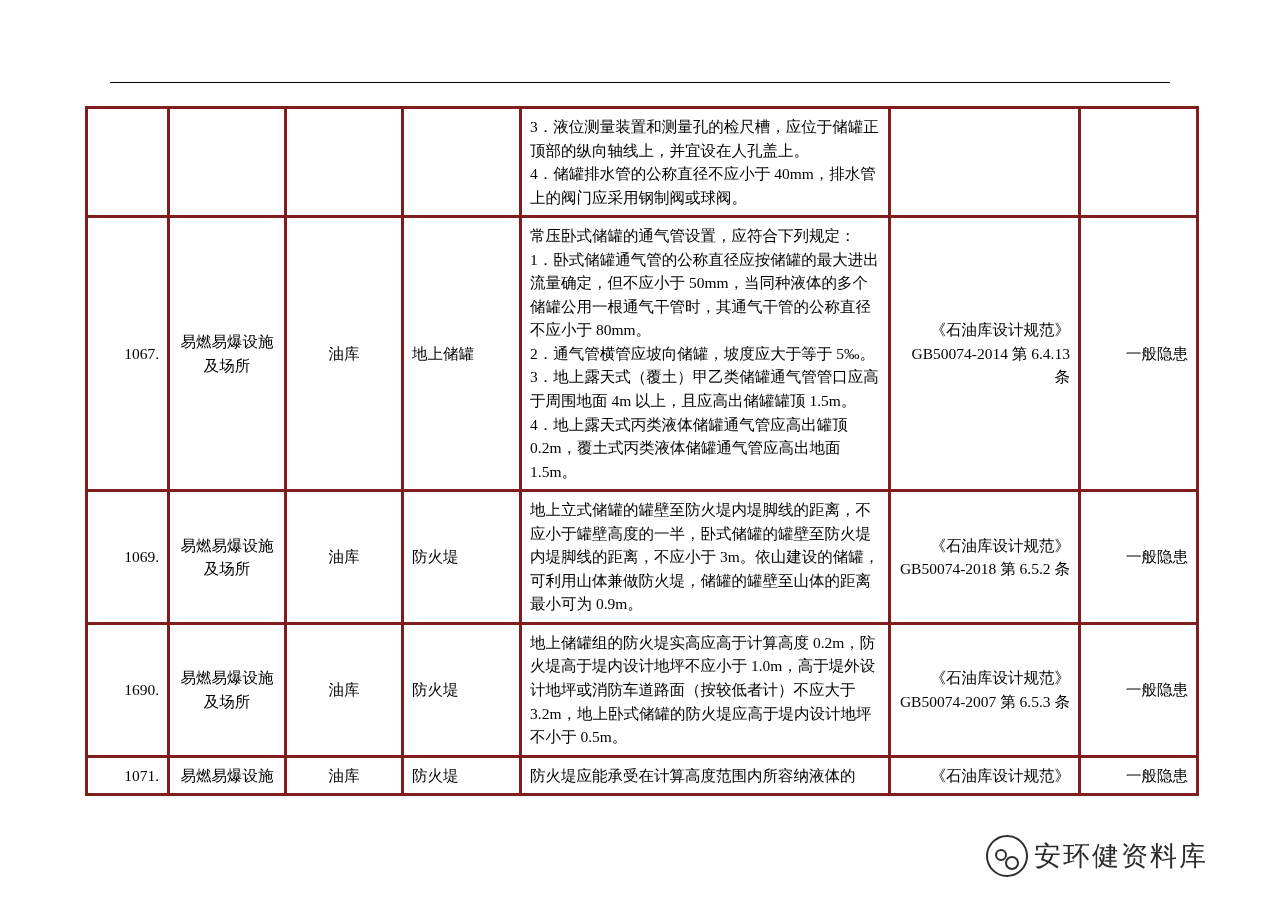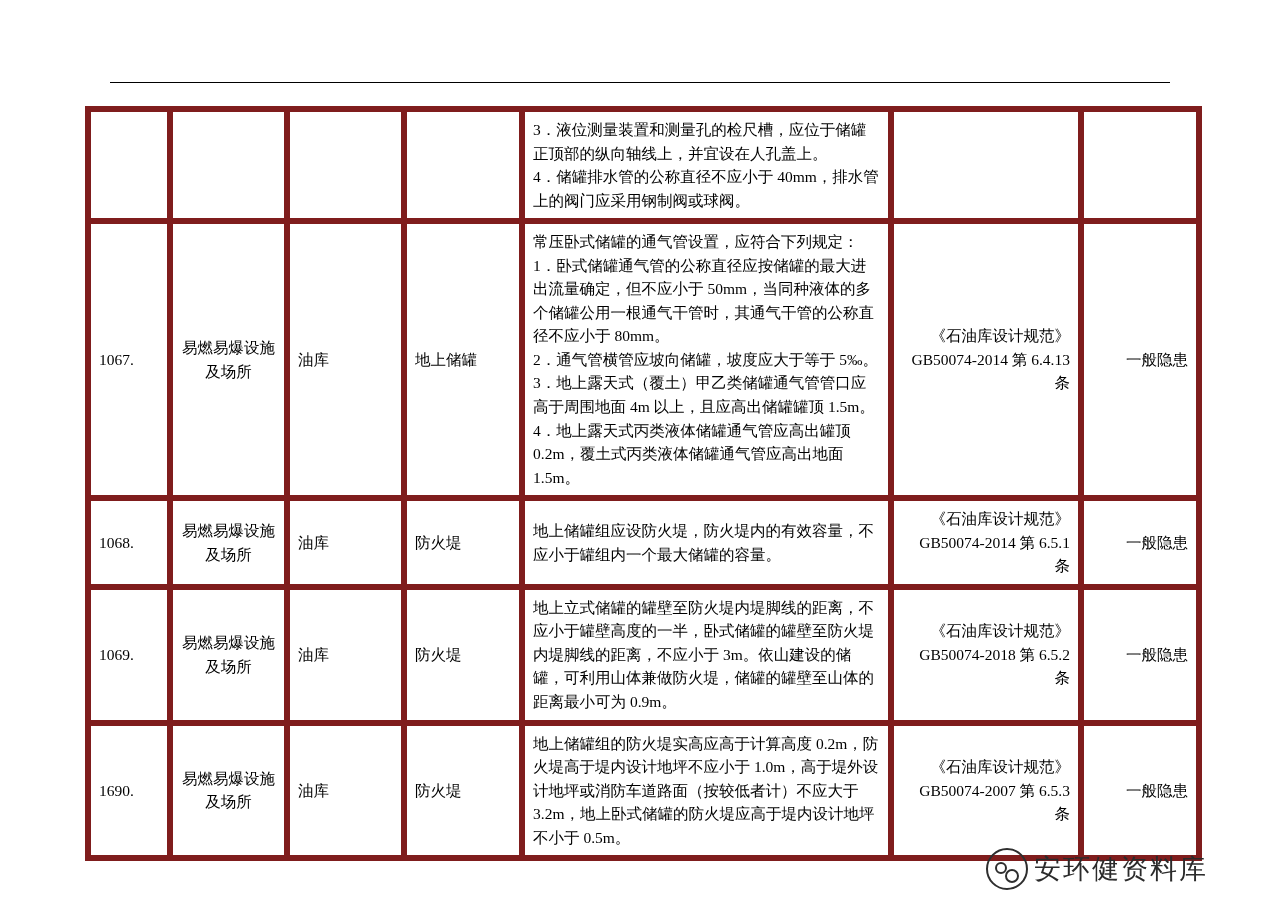--- a/index.html
+++ b/index.html
@@ -32,46 +32,46 @@
   }
   table.doc-table {
     position: absolute;
     left: 85px;
     top: 106px;
     width: 1111px;
     border-collapse: collapse;
     table-layout: fixed;
   }
   table.doc-table td {
-    border: 6px solid #7f1d1d;
+    border: 3px solid #7f1d1d;
     vertical-align: middle;
     padding: 6px 8px;
     font-size: 15.5px;
     line-height: 1.52;
     font-family: "Liberation Serif", "DejaVu Serif", serif;
   }
   col.c-no    { width: 82px; }
   col.c-cat   { width: 117px; }
   col.c-place { width: 117px; }
   col.c-part  { width: 118px; }
   col.c-req   { width: 369px; }
   col.c-ref   { width: 190px; }
   col.c-level { width: 118px; }
 
-  td.no    { text-align: left; vertical-align: middle; }
+  td.no    { text-align: right; vertical-align: middle; }
   td.cat   { text-align: center; vertical-align: middle; line-height: 1.6; }
-  td.place { text-align: left; vertical-align: middle; margin-left: 36px; }
+  td.place { text-align: center; vertical-align: middle; margin-left: 36px; }
   td.part  { text-align: left; vertical-align: middle; }
   td.req   { text-align: left; vertical-align: middle; }
   td.ref   { text-align: right; vertical-align: middle; font-size: 14.5px; line-height: 1.5;}
   td.level { text-align: right; vertical-align: middle; }
   .watermark {
     position: absolute;
     right: 72px;
-    bottom: 15px;
+    bottom: 28px;
     display: flex;
     align-items: center;
     gap: 6px;
   }
   .wm-logo {
     width: 42px;
     height: 42px;
     border-radius: 50%;
     border: 2px solid #2e2e2e;
     position: relative;
@@ -142,46 +142,46 @@
         <td class="part">地上储罐</td>
         <td class="req" style="white-space:pre-line;">常压卧式储罐的通气管设置，应符合下列规定：
 1．卧式储罐通气管的公称直径应按储罐的最大进出流量确定，但不应小于 50mm，当同种液体的多个储罐公用一根通气干管时，其通气干管的公称直径不应小于 80mm。
 2．通气管横管应坡向储罐，坡度应大于等于 5‰。
 3．地上露天式（覆土）甲乙类储罐通气管管口应高于周围地面 4m 以上，且应高出储罐罐顶 1.5m。
 4．地上露天式丙类液体储罐通气管应高出罐顶 0.2m，覆土式丙类液体储罐通气管应高出地面 1.5m。</td>
         <td class="ref">《石油库设计规范》GB50074-2014 第 6.4.13 条</td>
         <td class="level">一般隐患</td>
       </tr>
       <tr>
-        <td class="no">1068.</td>
-        <td class="cat">易燃易爆设施及场所</td>
-        <td class="place">油库</td>
-        <td class="part">防火堤</td>
-        <td class="req" style="white-space:pre-line;">地上储罐组应设防火堤，防火堤内的有效容量，不应小于罐组内一个最大储罐的容量。</td>
-        <td class="ref">《石油库设计规范》GB50074-2014 第 6.5.1 条</td>
-        <td class="level">一般隐患</td>
-      </tr>
-      <tr>
         <td class="no">1069.</td>
         <td class="cat">易燃易爆设施及场所</td>
         <td class="place">油库</td>
         <td class="part">防火堤</td>
         <td class="req" style="white-space:pre-line;">地上立式储罐的罐壁至防火堤内堤脚线的距离，不应小于罐壁高度的一半，卧式储罐的罐壁至防火堤内堤脚线的距离，不应小于 3m。依山建设的储罐，可利用山体兼做防火堤，储罐的罐壁至山体的距离最小可为 0.9m。</td>
         <td class="ref">《石油库设计规范》GB50074-2018 第 6.5.2 条</td>
         <td class="level">一般隐患</td>
       </tr>
       <tr>
         <td class="no">1690.</td>
         <td class="cat">易燃易爆设施及场所</td>
         <td class="place">油库</td>
         <td class="part">防火堤</td>
         <td class="req" style="white-space:pre-line;">地上储罐组的防火堤实高应高于计算高度 0.2m，防火堤高于堤内设计地坪不应小于 1.0m，高于堤外设计地坪或消防车道路面（按较低者计）不应大于 3.2m，地上卧式储罐的防火堤应高于堤内设计地坪不小于 0.5m。</td>
         <td class="ref">《石油库设计规范》GB50074-2007 第 6.5.3 条</td>
         <td class="level">一般隐患</td>
       </tr>
+      <tr>
+        <td class="no">1071.</td>
+        <td class="cat">易燃易爆设施</td>
+        <td class="place">油库</td>
+        <td class="part">防火堤</td>
+        <td class="req" style="white-space:pre-line;">防火堤应能承受在计算高度范围内所容纳液体的</td>
+        <td class="ref">《石油库设计规范》</td>
+        <td class="level">一般隐患</td>
+      </tr>
     </tbody>
   </table>
 
   <div class="watermark">
     <span class="wm-logo"></span>
     <span class="wm-text">安环健资料库</span>
   </div>
 
 </div>
 

